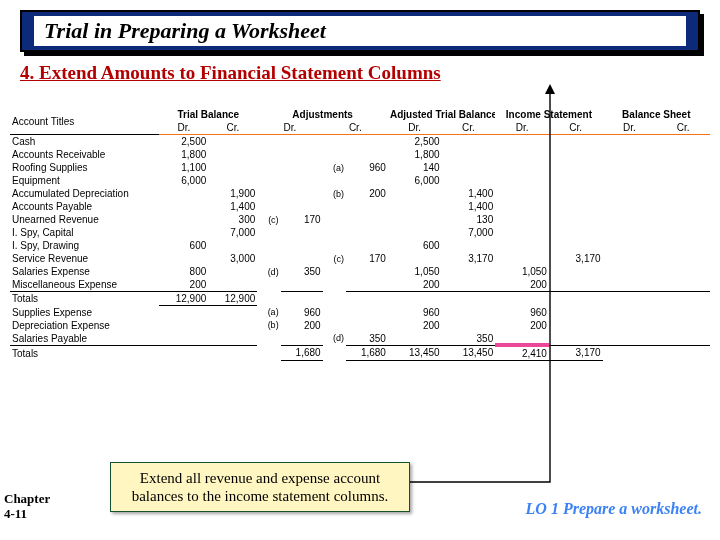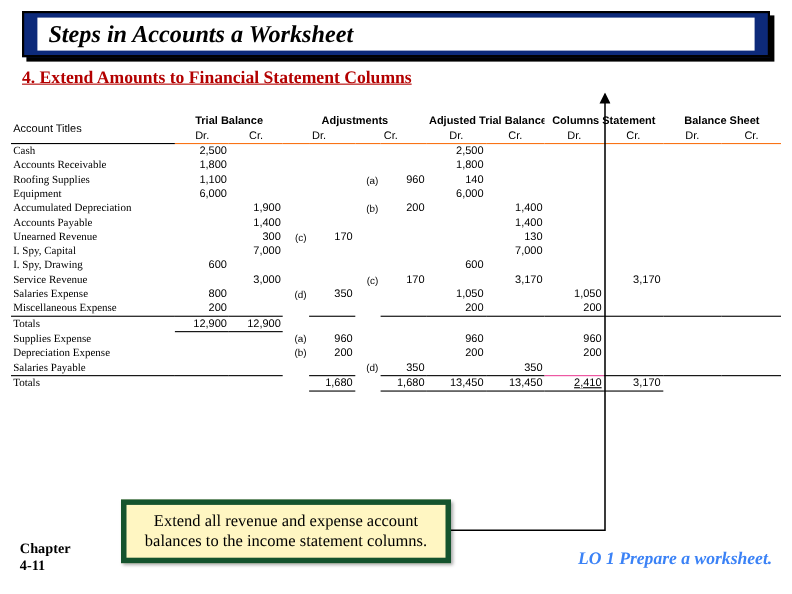--- a/index.html
+++ b/index.html
@@ -26,21 +26,21 @@
     font-family: "Comic Sans MS", cursive;
     font-weight: bold;
     font-style: italic;
     font-size: 22px;
     color: #000;
   }
   .step-heading {
     margin: 10px 20px 6px 20px;
     font-family: "Comic Sans MS", cursive;
     font-weight: bold;
-    font-size: 16px;
+    font-size: 19px;
     color: #b30000;
     text-decoration: underline;
   }
   .ws {
     margin: 4px 10px 0 10px;
   }
   table.worksheet {
     border-collapse: collapse;
     font-size: 10px;
     color: #000;
@@ -64,51 +64,50 @@
     font-size: 10px;
   }
   table.worksheet th.accth {
     text-align: left;
     font-weight: normal;
     border-bottom: 1px solid #000;
     font-size: 10px;
   }
   td.acc {
     text-align: left;
-    font-family: Liberation Serif, serif;
   }
   td.num {
     text-align: right;
     padding-right: 6px;
   }
   td.ltr {
     text-align: right;
     font-size: 9px;
     padding-right: 2px;
   }
   tr.totals td.num {
     border-top: 1px solid #000;
   }
   .callout {
     position: absolute;
     left: 110px;
     bottom: 28px;
     width: 300px;
     background: #fff6c2;
-    border: 5px solid #14532d;
+    border: 1px solid #14532d;
     box-shadow: 2px 2px 3px rgba(0,0,0,0.35);
     padding: 6px 8px;
     font-family: "Comic Sans MS", cursive;
     font-size: 15px;
     text-align: center;
     line-height: 1.2;
   }
   .chapter {
     position: absolute;
-    left: 18px;
+    left: 4px;
     bottom: 18px;
     font-family: "Comic Sans MS", cursive;
     font-weight: bold;
     font-size: 13px;
     line-height: 1.15;
   }
   .lo {
     position: absolute;
     right: 18px;
     bottom: 22px;
@@ -124,21 +123,21 @@
     bottom: 56px;
     width: 145px;
     height: 400px;
     pointer-events: none;
   }
 </style>
 </head>
 <body>
 
 <div class="title-bar">
-  <div class="title-bar-inner">Steps in Accounts a Worksheet</div>
+  <div class="title-bar-inner">Trial in Preparing a Worksheet</div>
 </div>
 
 <div class="step-heading">4. Extend Amounts to Financial Statement Columns</div>
 
 <div class="ws">
   <table class="worksheet">
     <colgroup>
       <col style="width:128px">
       <col style="width:42px">
         <col style="width:42px">
@@ -152,21 +151,21 @@
         <col style="width:46px">
       <col style="width:46px">
         <col style="width:46px">
     </colgroup>
     <thead>
       <tr>
         <th rowspan="2" class="accth">Account Titles</th>
         <th colspan="2" class="group">Trial Balance</th>
         <th colspan="4" class="group">Adjustments</th>
         <th colspan="2" class="group">Adjusted Trial Balance</th>
-        <th colspan="2" class="group">Columns Statement</th>
+        <th colspan="2" class="group">Income Statement</th>
         <th colspan="2" class="group">Balance Sheet</th>
       </tr>
       <tr>
         <th class="sub">Dr.</th>
           <th class="sub">Cr.</th>
         <th class="sub" colspan="2">Dr.</th>
           <th class="sub" colspan="2">Cr.</th>
         <th class="sub">Dr.</th>
           <th class="sub">Cr.</th>
         <th class="sub">Dr.</th>
@@ -419,21 +418,21 @@
         <tr class="totals">
           <td class="acc" style="border-top:1px solid #000;">Totals</td>
           <td class="num"></td>
           <td class="num"></td>
           <td class="ltr"></td>
           <td class="num" style="border-top:1px solid #000;border-bottom:1px solid #000;">1,680</td>
           <td class="ltr"></td>
           <td class="num" style="border-top:1px solid #000;border-bottom:1px solid #000;">1,680</td>
           <td class="num" style="border-top:1px solid #000;border-bottom:1px solid #000;">13,450</td>
           <td class="num" style="border-top:1px solid #000;border-bottom:1px solid #000;">13,450</td>
-          <td class="num" style="border-top:1px solid #ec4899;border-bottom:1px solid #000;text-decoration:underline;">2,410</td>
+          <td class="num" style="border-top:4px solid #ec4899;border-bottom:1px solid #000;">2,410</td>
           <td class="num" style="border-top:1px solid #000;border-bottom:1px solid #000;">3,170</td>
           <td class="num"></td>
           <td class="num"></td>
         </tr>
       </tbody>
   </table>
 </div>
 
 <svg class="arrow">
   <path d="M 0 398 L 140 398 L 140 2" stroke="#000" stroke-width="1.4" fill="none"></path>

